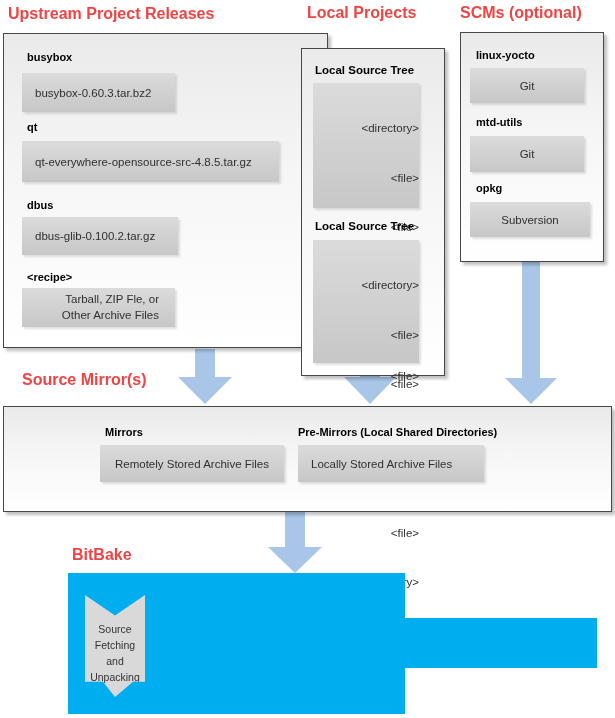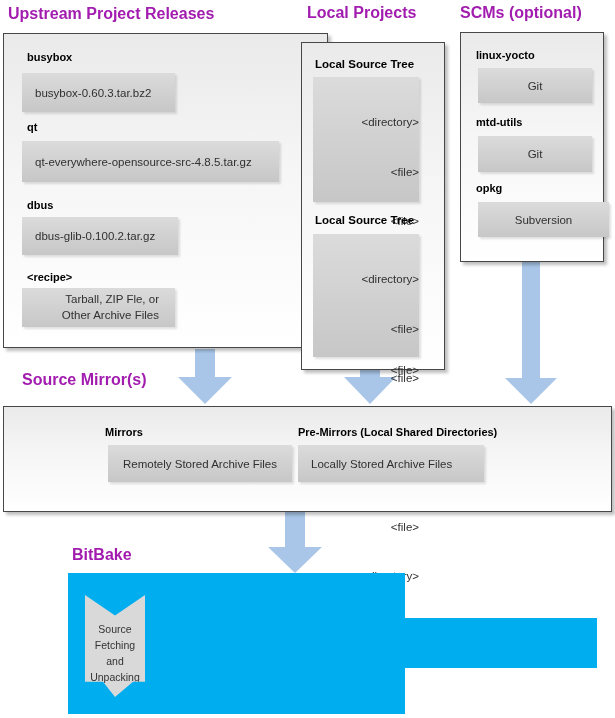--- a/index.html
+++ b/index.html
@@ -1,25 +1,25 @@
 <!DOCTYPE html>
 <html><head>
 <meta charset="utf-8">
 <style>
   html,body{margin:0;padding:0;background:#fff;}
   .canvas{position:relative;width:615px;height:718px;background:#fff;overflow:hidden;
           font-family:"Liberation Sans","DejaVu Sans",sans-serif;}
   .layer{position:absolute;left:0;top:0;}
-  .title{position:absolute;font-size:16px;font-weight:700;color:#a21caf;white-space:nowrap;}
+  .title{position:absolute;font-size:16px;font-weight:700;color:#ef4444;white-space:nowrap;}
   .obox{position:absolute;background:linear-gradient(180deg,#eaeaea 0%,#f6f6f6 45%,#ffffff 100%);
         border:1.5px solid #474747;box-shadow:3px 3px 3px rgba(0,0,0,0.25);box-sizing:border-box;}
   .lbl{position:absolute;font-size:11px;font-weight:700;color:#000;white-space:nowrap;}
   .vbox{position:absolute;background:linear-gradient(180deg,#dbdbdb 0%,#c7c7c7 100%);
         box-shadow:2px 2px 2px rgba(0,0,0,0.12);font-size:11.5px;color:#303030;box-sizing:border-box;text-align:right;}
-  .vcenter{display:flex;align-items:center;justify-content:center;text-align:center;margin-left:8px;}
+  .vcenter{display:flex;align-items:center;justify-content:center;text-align:center;}
   .vleft{display:flex;align-items:center;padding-left:13px;}
   .vwrap{padding:3px 16px 0 13px;line-height:16px;}
   .tree{padding-top:4px;padding-left:8px;line-height:16.5px;white-space:pre;}
   .tree div{white-space:pre;}
   .bb-rect{position:absolute;}
   .process{position:absolute;clip-path:polygon(0 0,50% 20%,100% 0,100% 85%,80% 85%,50% 100%,30% 85%,0 85%);
            background:#d9d9d9;text-align:center;font-size:10.5px;line-height:16px;color:#333;
            padding-top:26px;box-sizing:border-box;}
 </style>
 </head>
@@ -40,21 +40,21 @@
     <div class="vbox vleft" style="left:18px;top:39px;width:153px;height:39px">busybox-0.60.3.tar.bz2</div>
     <div class="lbl" style="left:23px;top:87px">qt</div>
     <div class="vbox vleft" style="left:18px;top:107px;width:257px;height:41px">qt-everywhere-opensource-src-4.8.5.tar.gz</div>
     <div class="lbl" style="left:23px;top:165px">dbus</div>
     <div class="vbox vleft" style="left:18px;top:183px;width:156px;height:38px">dbus-glib-0.100.2.tar.gz</div>
     <div class="lbl" style="left:23px;top:237px">&lt;recipe&gt;</div>
     <div class="vbox vwrap" style="left:18px;top:254px;width:153px;height:39px">Tarball, ZIP Fle, or Other Archive Files</div>
   </div>
 
   <div class="title" style="left:307px;top:4px">Local Projects</div>
-  <div class="obox" style="left:301px;top:42px;width:144px;height:328px">
+  <div class="obox" style="left:301px;top:48px;width:144px;height:328px">
     <div class="lbl" style="left:13px;top:15px;font-size:11.5px">Local Source Tree</div>
     <div class="vbox tree" style="left:11px;top:34px;width:106px;height:125px">
       <div>&lt;directory&gt;</div>
       <div>   &lt;file&gt;</div>
       <div>   &lt;file&gt;</div>
       <div>   &lt;directory&gt;</div>
       <div>      &lt;file&gt;</div>
       <div>      &lt;file&gt;</div>
       <div>   &lt;directory&gt;</div>
     </div>
@@ -70,21 +70,21 @@
     </div>
   </div>
 
   <div class="title" style="left:460px;top:4px">SCMs (optional)</div>
   <div class="obox" style="left:460px;top:32px;width:144px;height:230px">
     <div class="lbl" style="left:15px;top:16px">linux-yocto</div>
     <div class="vbox vcenter" style="left:9px;top:35px;width:114px;height:35px">Git</div>
     <div class="lbl" style="left:15px;top:83px">mtd-utils</div>
     <div class="vbox vcenter" style="left:9px;top:103px;width:114px;height:36px">Git</div>
     <div class="lbl" style="left:15px;top:149px">opkg</div>
-    <div class="vbox vcenter" style="left:9px;top:169px;width:131px;height:35px">Subversion</div>
+    <div class="vbox vcenter" style="left:9px;top:169px;width:120px;height:35px">Subversion</div>
   </div>
 
   <div class="title" style="left:22px;top:371px">Source Mirror(s)</div>
   <div class="obox" style="left:3px;top:406px;width:609px;height:106px">
     <div class="lbl" style="left:101px;top:19px">Mirrors</div>
     <div class="vbox vcenter" style="left:96px;top:38px;width:184px;height:37px">Remotely Stored Archive Files</div>
     <div class="lbl" style="left:294px;top:19px">Pre-Mirrors (Local Shared Directories)</div>
     <div class="vbox vleft" style="left:294px;top:38px;width:186px;height:37px">Locally Stored Archive Files</div>
   </div>
 

